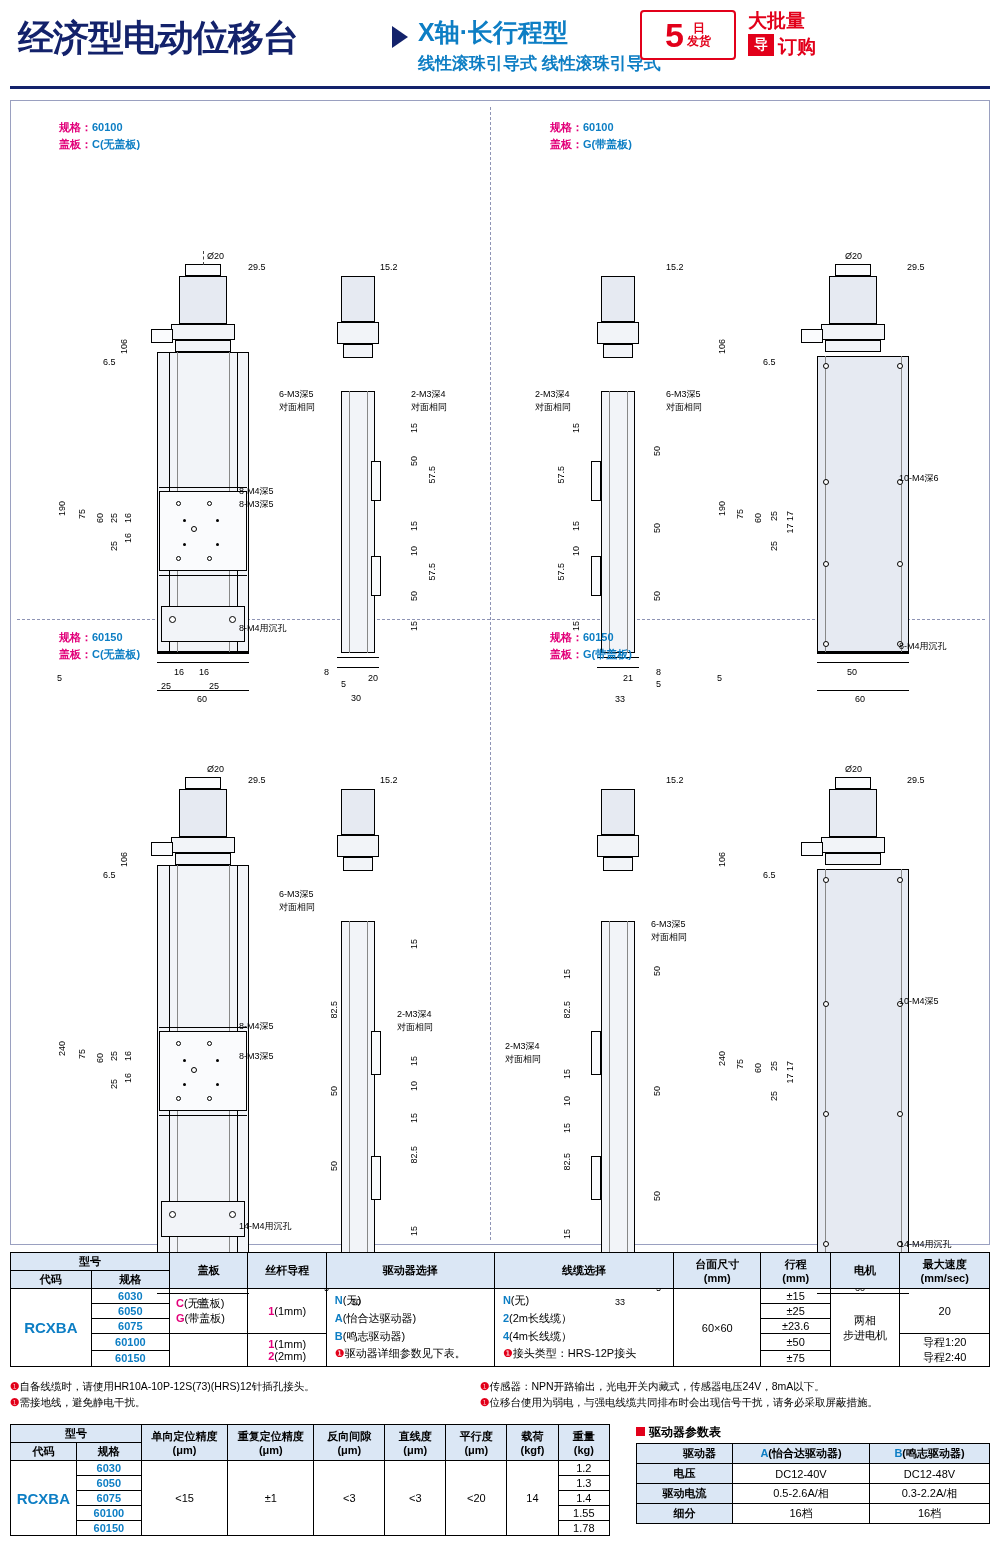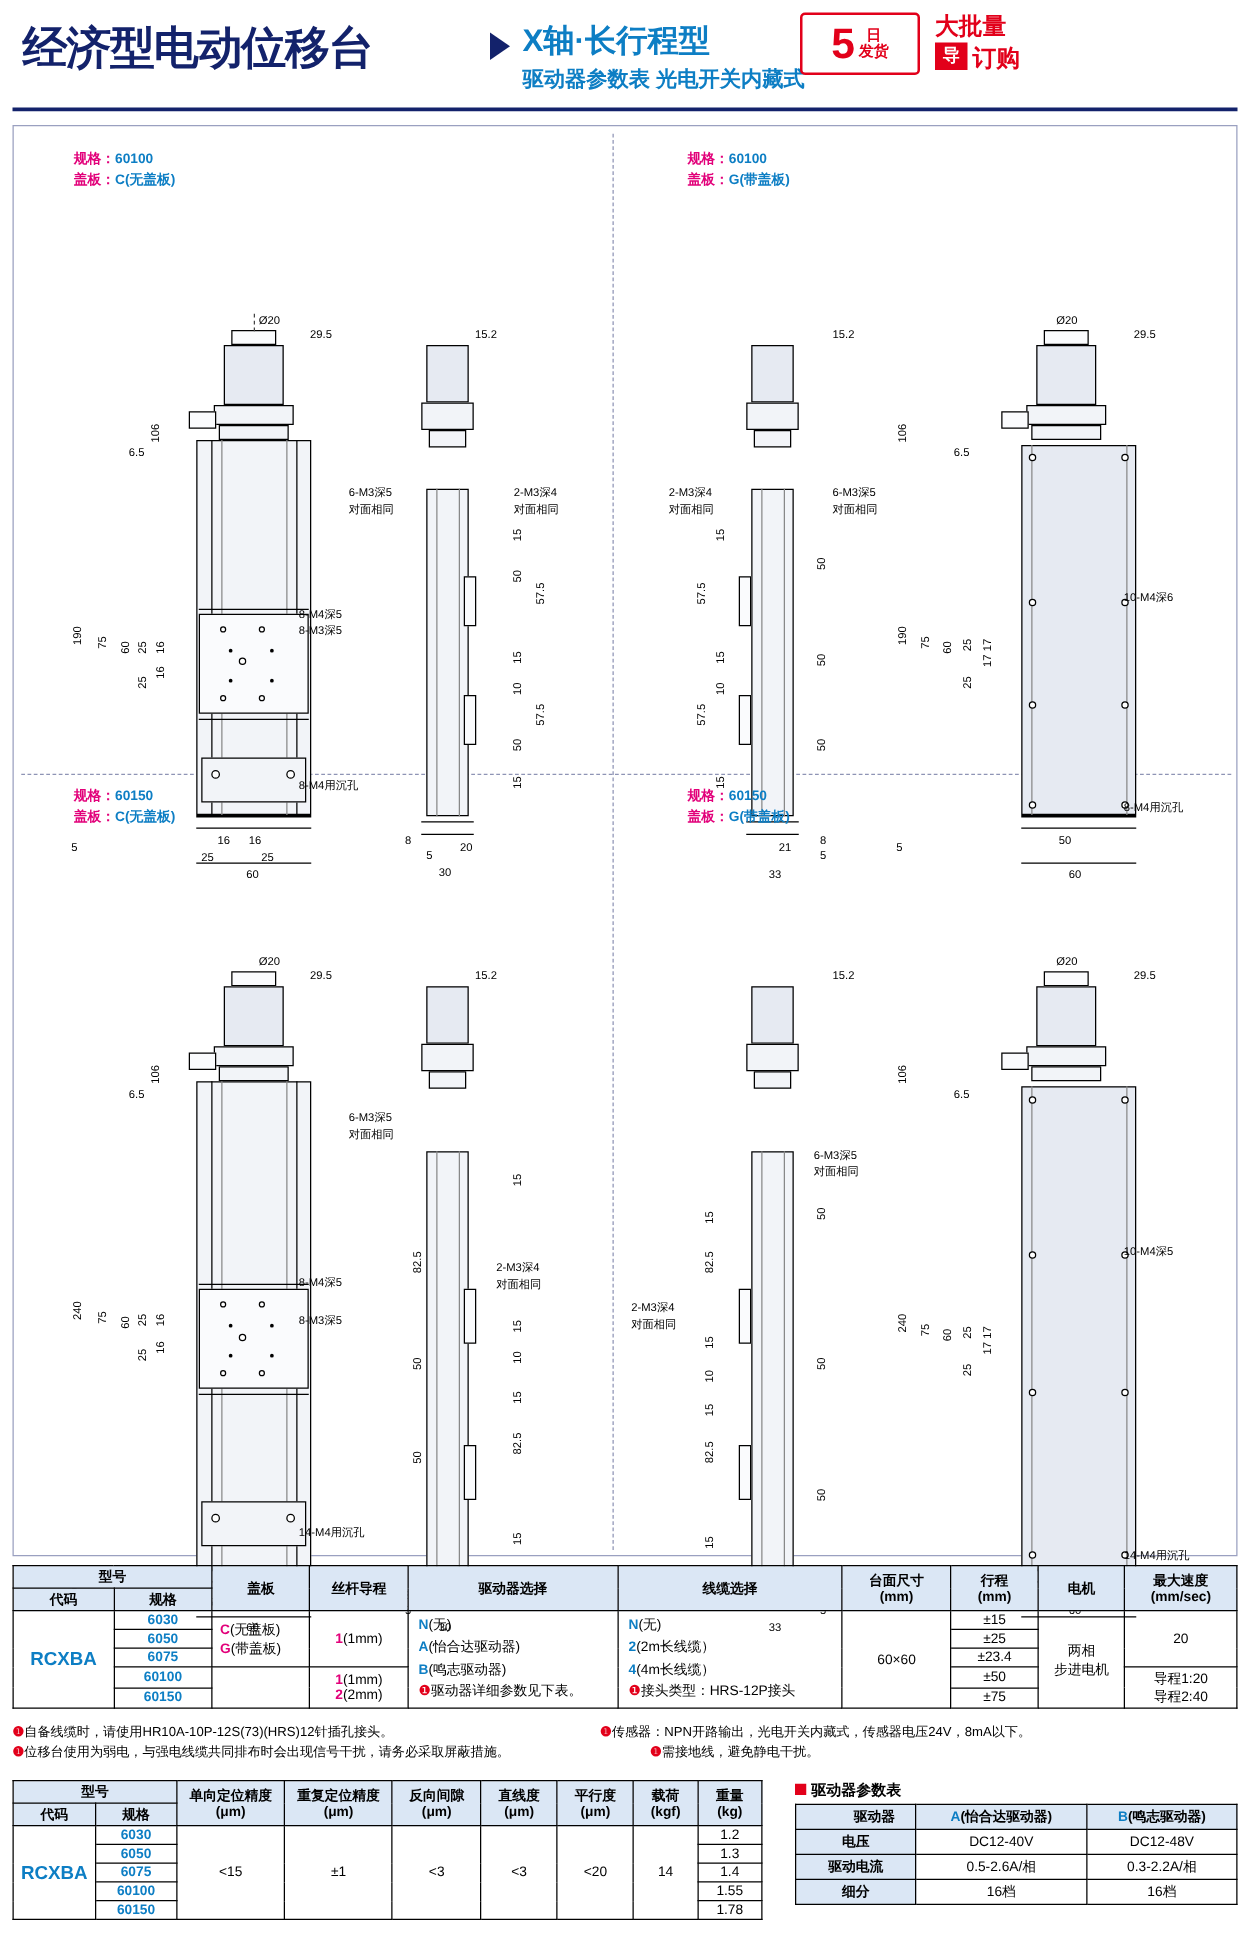--- a/index.html
+++ b/index.html
@@ -110,21 +110,21 @@
   .t3 th, .t3 td { border:1px solid #000; text-align:center; padding:2px 3px; }
   .t3 th { background:#dbe7f5; font-weight:bold; }
 </style>
 </head>
 <body>
 
 <div class="header">
   <div class="hdr-title">经济型电动位移台</div>
   <div class="hdr-arrow"></div>
   <div class="hdr-sub1">X轴·长行程型</div>
-  <div class="hdr-sub2">驱动器参数表 光电开关内藏式</div>
+  <div class="hdr-sub2">线性滚珠引导式 线性滚珠引导式</div>
 
   <div class="badge-5day">
     <span class="num">5</span>
     <span class="txt">日<br>发货</span>
   </div>
   <div class="badge-bulk">
     <div class="b-top">大批量</div>
     <div class="b-arrow">导</div>
     <div class="b-bot">订购</div>
   </div>
@@ -527,21 +527,21 @@
       <td>±15</td>
       <td rowspan="5">两相<br>步进电机</td>
       <td rowspan="3">20</td>
     </tr>
     <tr>
       <td class="hl-blue">6050</td>
       <td>±25</td>
     </tr>
     <tr>
       <td class="hl-blue">6075</td>
-      <td>±23.4</td>
+      <td>±23.6</td>
     </tr>
     <tr>
       <td class="hl-blue">60100</td>
       <td rowspan="2" style="border-top:0;"></td>
       <td rowspan="2"><span class="hl-pink">1</span>(1mm)<br><span class="hl-pink">2</span>(2mm)</td>
       <td>±50</td>
       <td rowspan="2">导程1:20<br>导程2:40</td>
     </tr>
     <tr>
       <td class="hl-blue">60150</td>
@@ -554,25 +554,25 @@
 <div class="notes">
   <div class="notes-row">
     <div class="notes-col" style="flex:0 0 470px;">
       <span class="m">❶</span><span>自备线缆时，请使用HR10A-10P-12S(73)(HRS)12针插孔接头。</span>
     </div>
     <div class="notes-col">
       <span class="m">❶</span><span>传感器：NPN开路输出，光电开关内藏式，传感器电压24V，8mA以下。</span>
     </div>
   </div>
   <div class="notes-row">
+    <div class="notes-col" style="flex:0 0 470px;">
+      <span class="m">❶</span><span>需接地线，避免静电干扰。</span>
+    </div>
     <div class="notes-col">
       <span class="m">❶</span><span>位移台使用为弱电，与强电线缆共同排布时会出现信号干扰，请务必采取屏蔽措施。</span>
-    </div>
-    <div class="notes-col" style="flex:0 0 470px;">
-      <span class="m">❶</span><span>需接地线，避免静电干扰。</span>
     </div>
   </div>
 </div>
 
 <div class="t2wrap">
   <table class="t2">
     <tbody>
         <tr>
       <th colspan="2">型号</th>
       <th rowspan="2" style="width:88px;">单向定位精度<br>(μm)</th>

